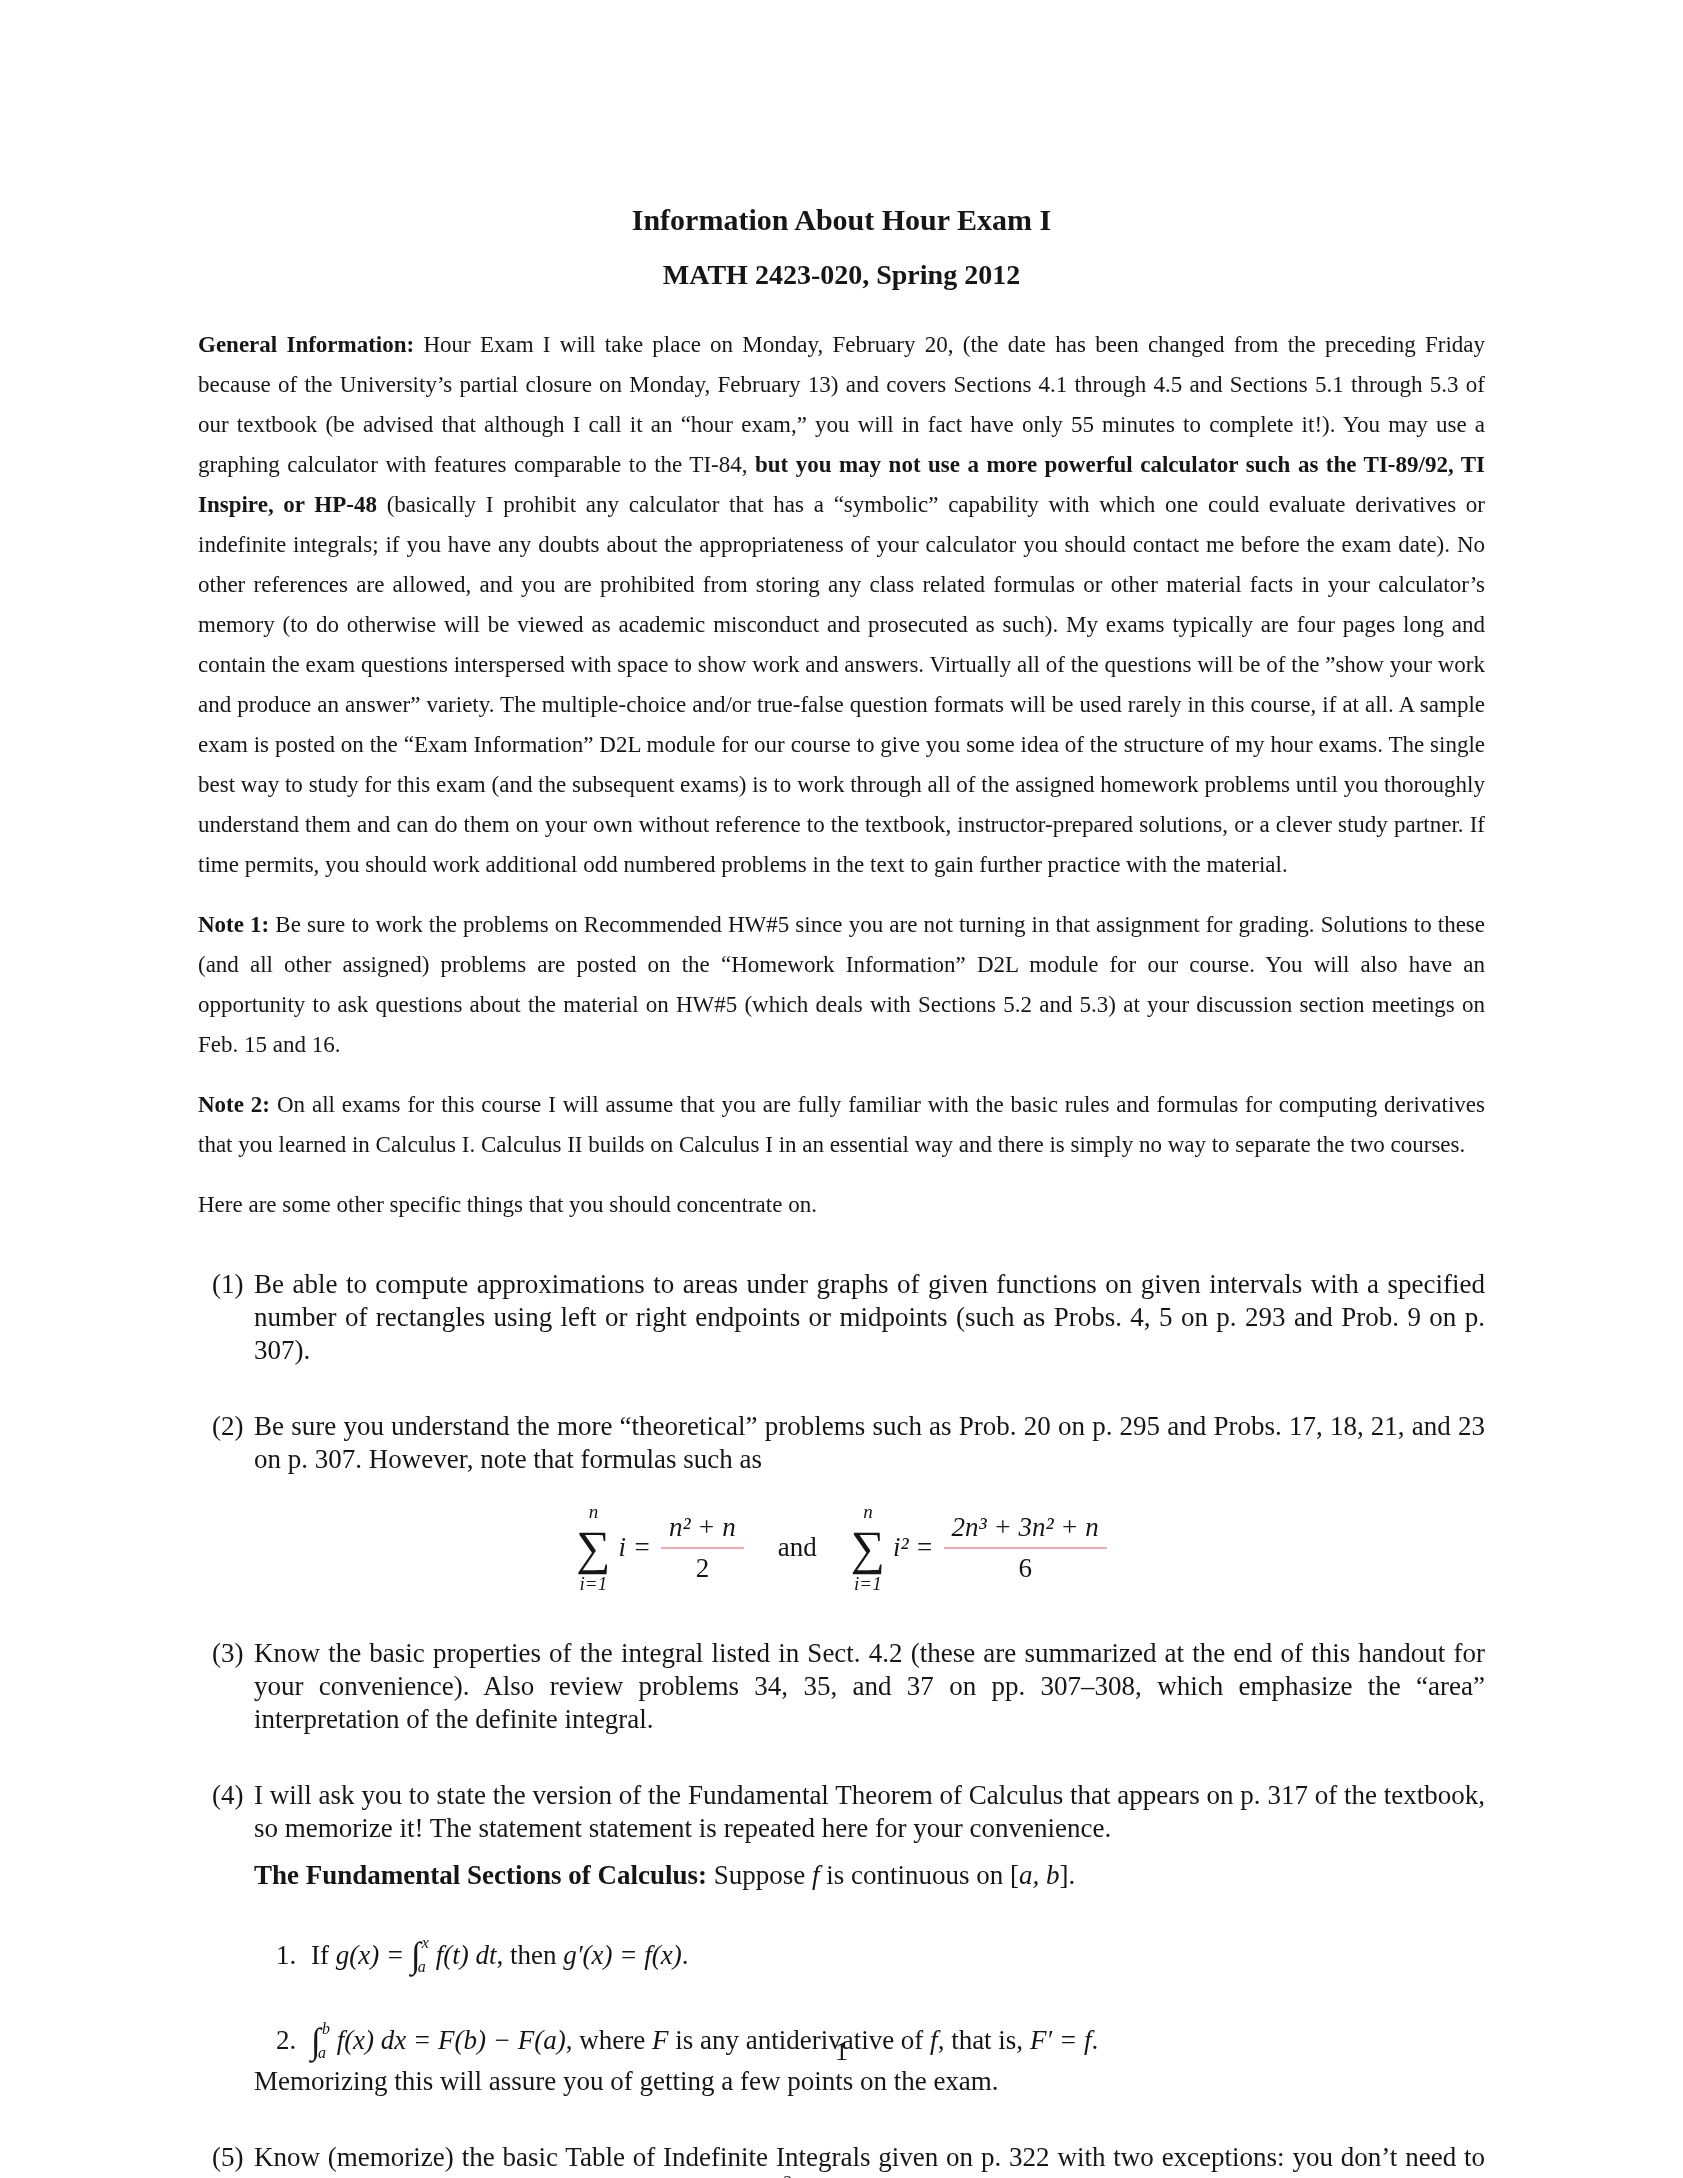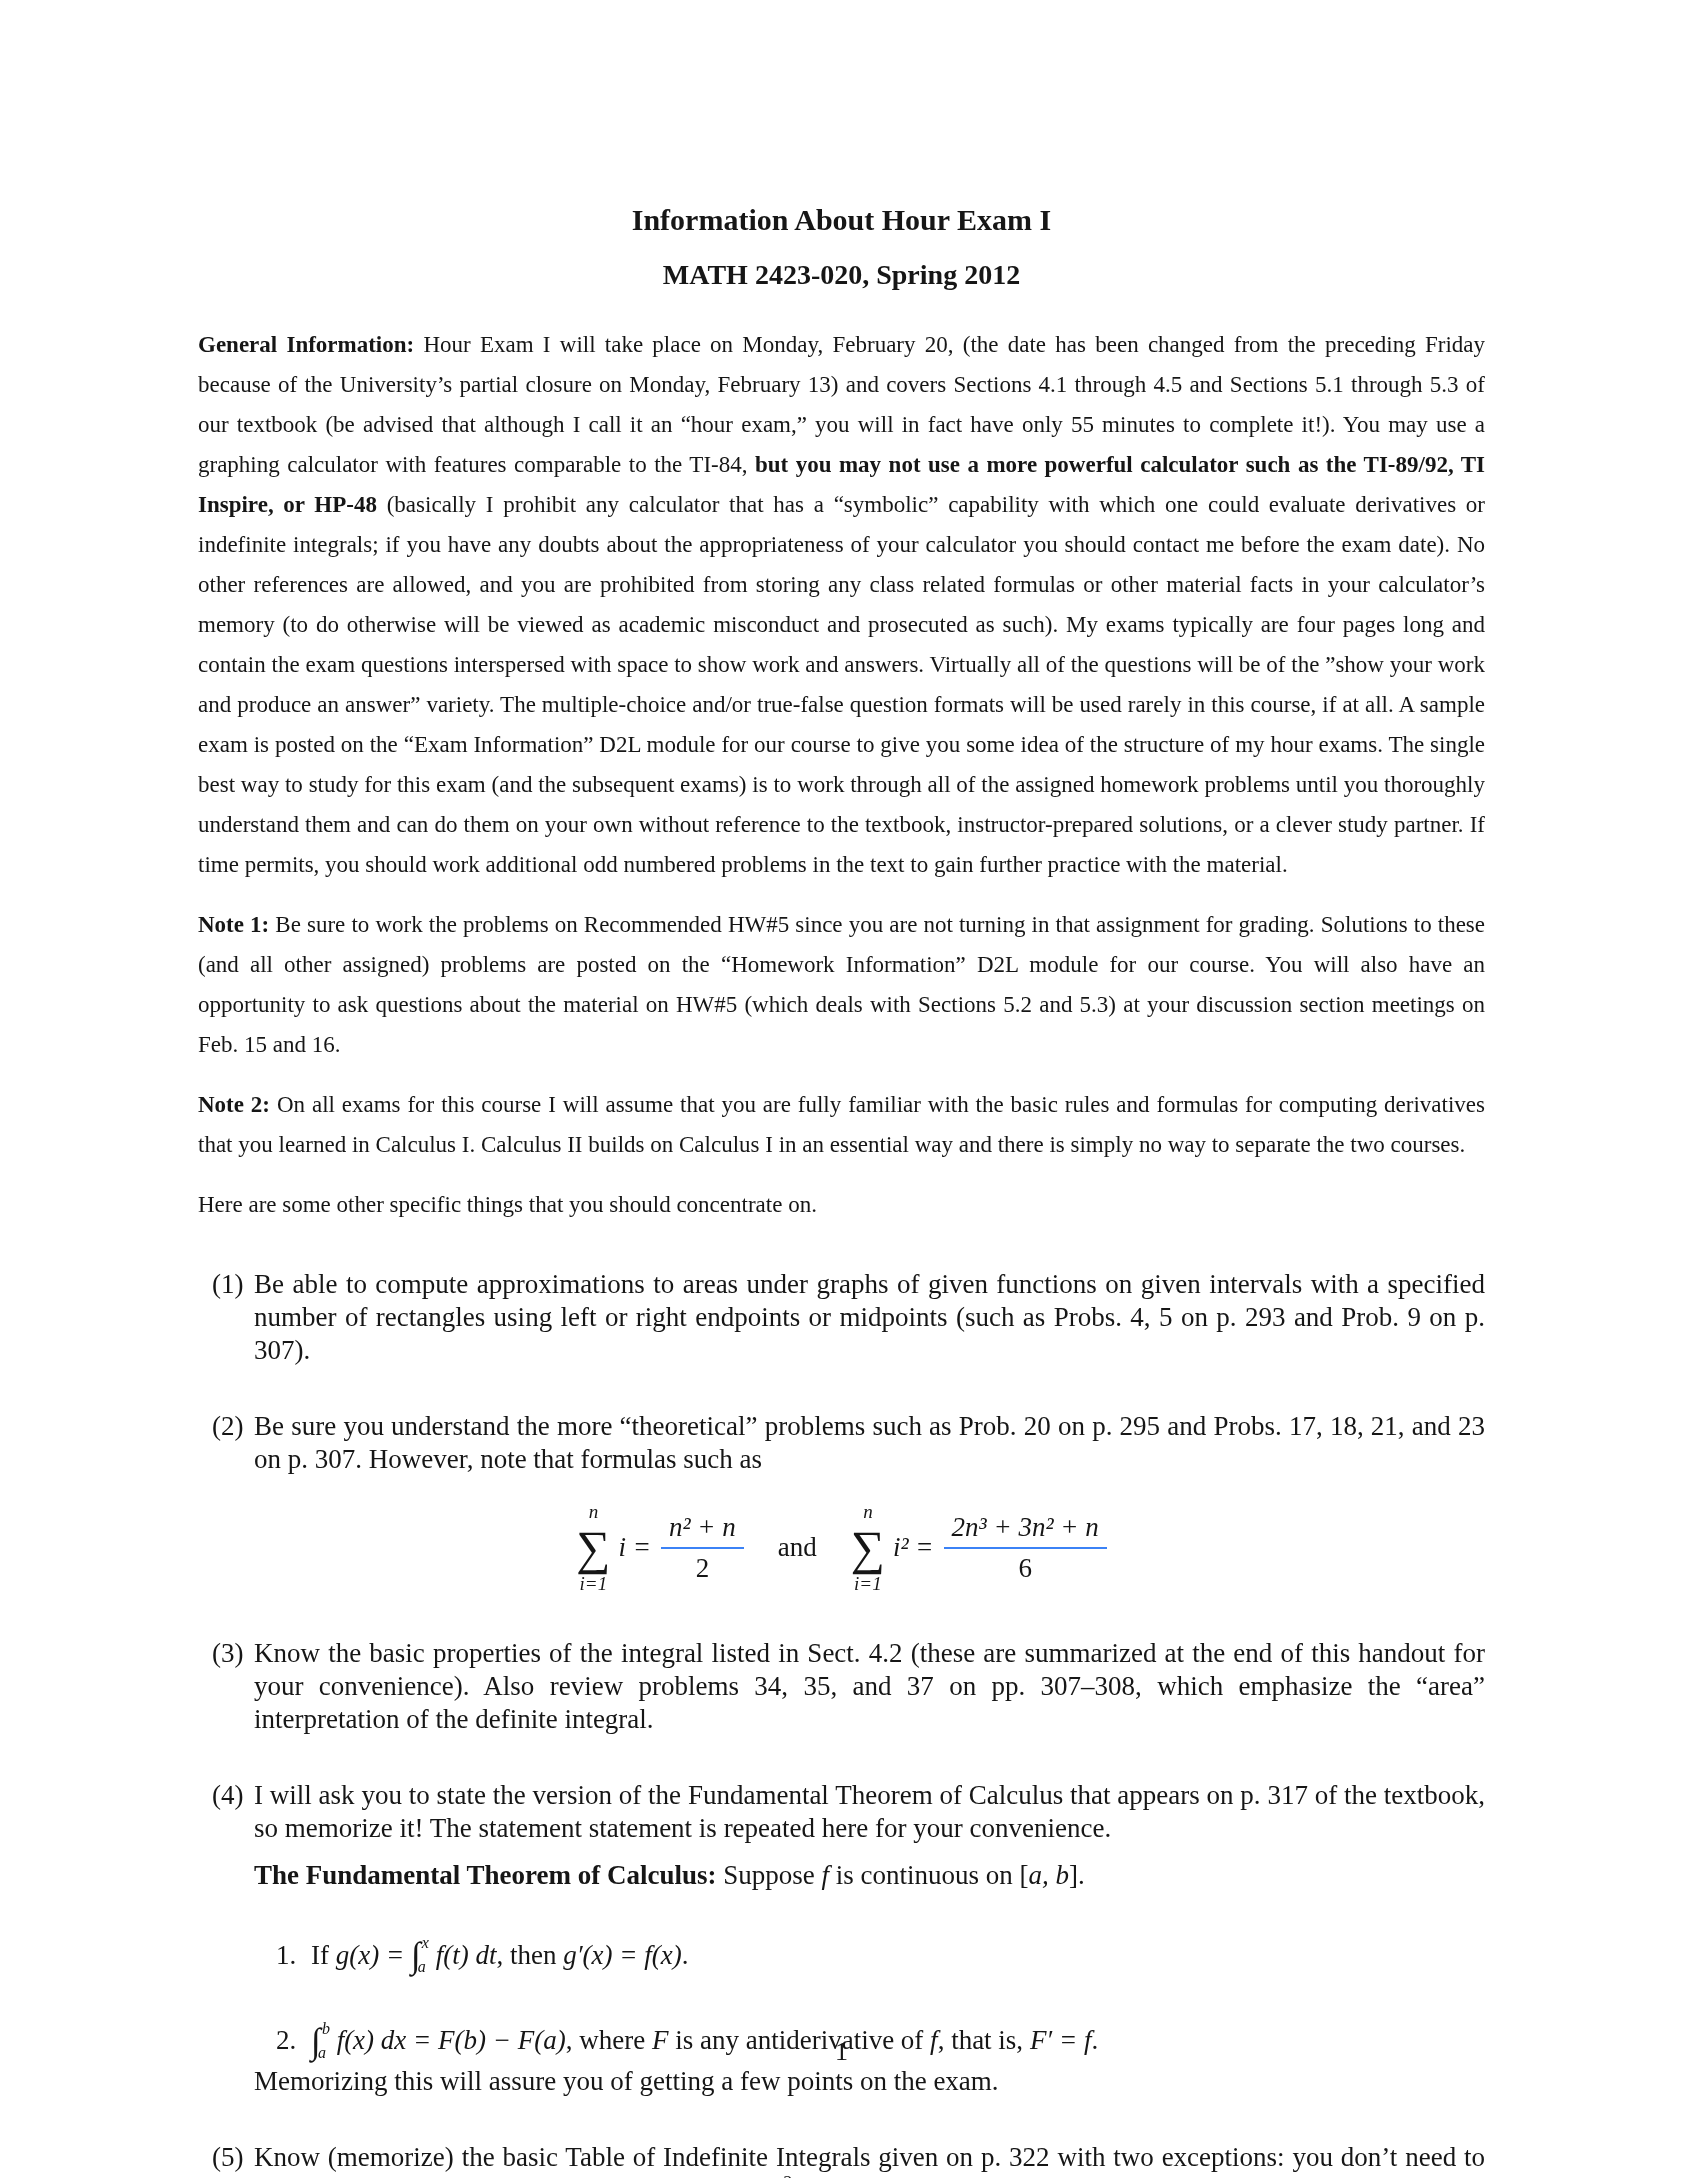--- a/index.html
+++ b/index.html
@@ -44,21 +44,21 @@
     display: flex; justify-content: center; align-items: center;
   }
   .sum-group { display: inline-flex; align-items: center; }
   .sum-block {
     display: inline-flex; flex-direction: column; align-items: center;
     font-size: 19px; line-height: 1.05; font-style: italic;
   }
   .sum-sigma { font-size: 48px; line-height: 1.0; font-style: normal; padding: 2px 0; }
   .sum-body { margin: 0 10px 0 8px; font-size: 27px; }
   .frac { display: inline-flex; flex-direction: column; align-items: center; font-size: 27px; line-height: 1.15; }
-  .frac .num { padding: 0 8px 4px 8px; border-bottom: 2px solid #3b82f6; }
+  .frac .num { padding: 0 8px 4px 8px; border-bottom: 2px solid #fca5a5; }
   .frac .den { padding-top: 4px; }
   .eq-and { margin: 0 34px; font-size: 27px; font-style: normal; }
   
   .ftc { margin: 14px 0 14px 56px; }
   .ftc-heading { font-size: 27px; line-height: 33px; text-align: justify; margin-bottom: 4px; }
   .ftc-item {
     position: relative; padding-left: 57px;
     font-size: 27px; line-height: 40px; margin-bottom: 2px;
   }
   .ftc-item .ilabel { left: 22px; }
@@ -140,21 +140,21 @@
       <span class="ilabel">(3)</span>
       <div class="ibody"><span>Know the basic properties of the integral listed in Sect. 4.2 (these are summarized at the end of this handout for your convenience). Also review problems 34, 35, and 37 on pp. 307–308, which emphasize the “area” interpretation of the definite integral.</span></div>
     </div>
 
     <div class="item">
       <span class="ilabel">(4)</span>
       <div class="ibody"><span>I will ask you to state the version of the Fundamental Theorem of Calculus that appears on p. 317 of the textbook, so memorize it! The statement statement is repeated here for your convenience.</span></div>
     </div>
 
     <div class="ftc">
-      <div class="ftc-heading"><span class="b">The Fundamental Theorem of Calculus:</span><span> Suppose </span><span class="i">f</span><span> is continuous on [</span><span class="i">a, b</span><span>].</span></div>
+      <div class="ftc-heading"><span class="b">The Fundamental Sections of Calculus:</span><span> Suppose </span><span class="i">f</span><span> is continuous on [</span><span class="i">a, b</span><span>].</span></div>
       <div class="ftc-item">
         <span class="ilabel">1.</span>
         <div class="ibody"><span>If </span><span class="i">g(x) = </span><span class="int-wrap">
               <span class="int">∫</span>
               <span class="int-lims">
                 <span class="il-sup">x</span>
                 <span class="il-sub">a</span>
               </span>
             </span><span class="i"> f(t) dt</span><span>, then </span><span class="i">g′(x) = f(x)</span><span>.</span></div>
       </div>

